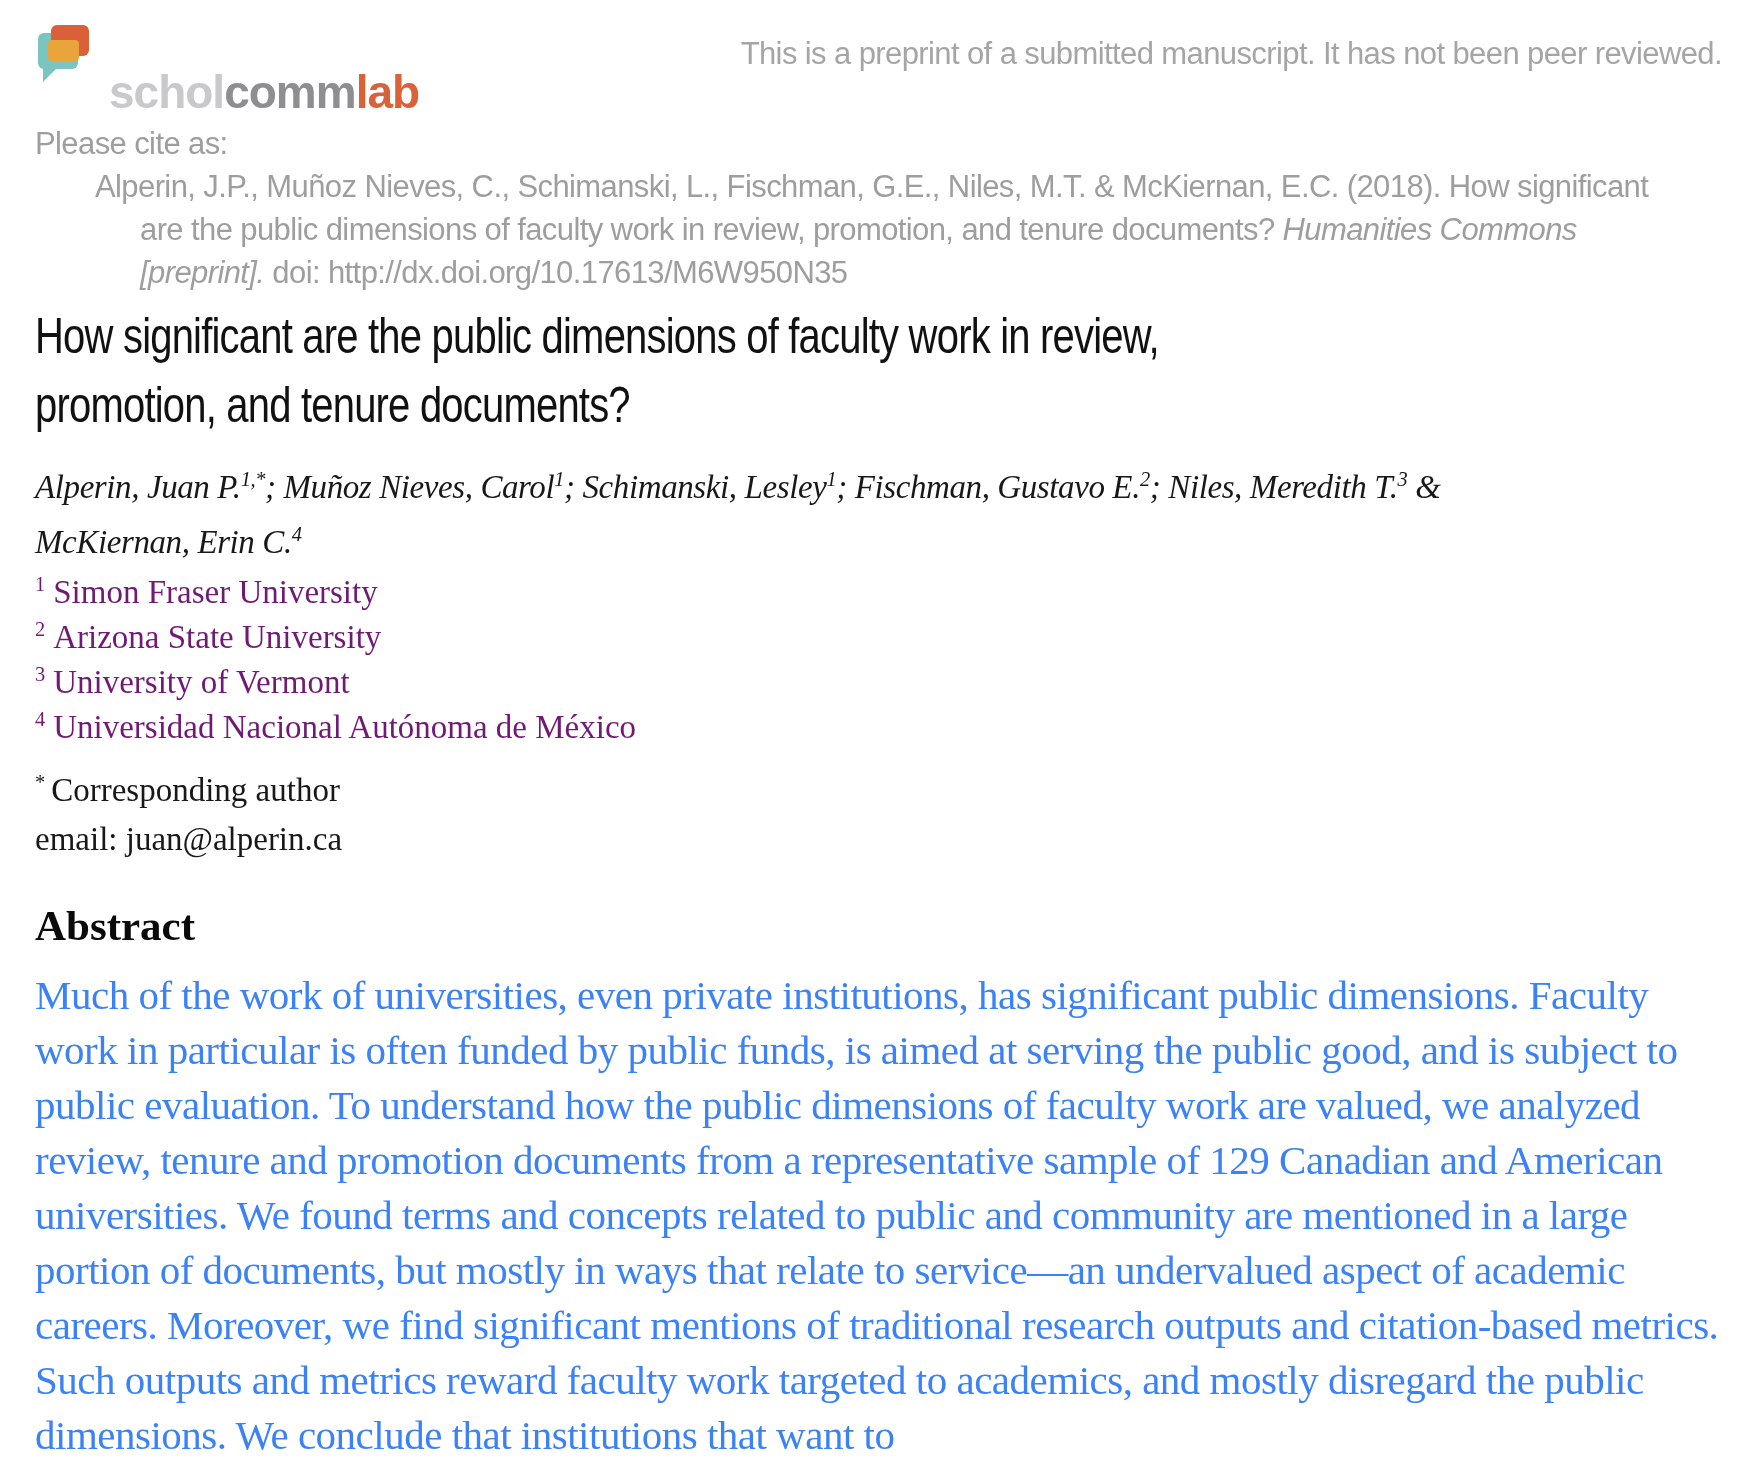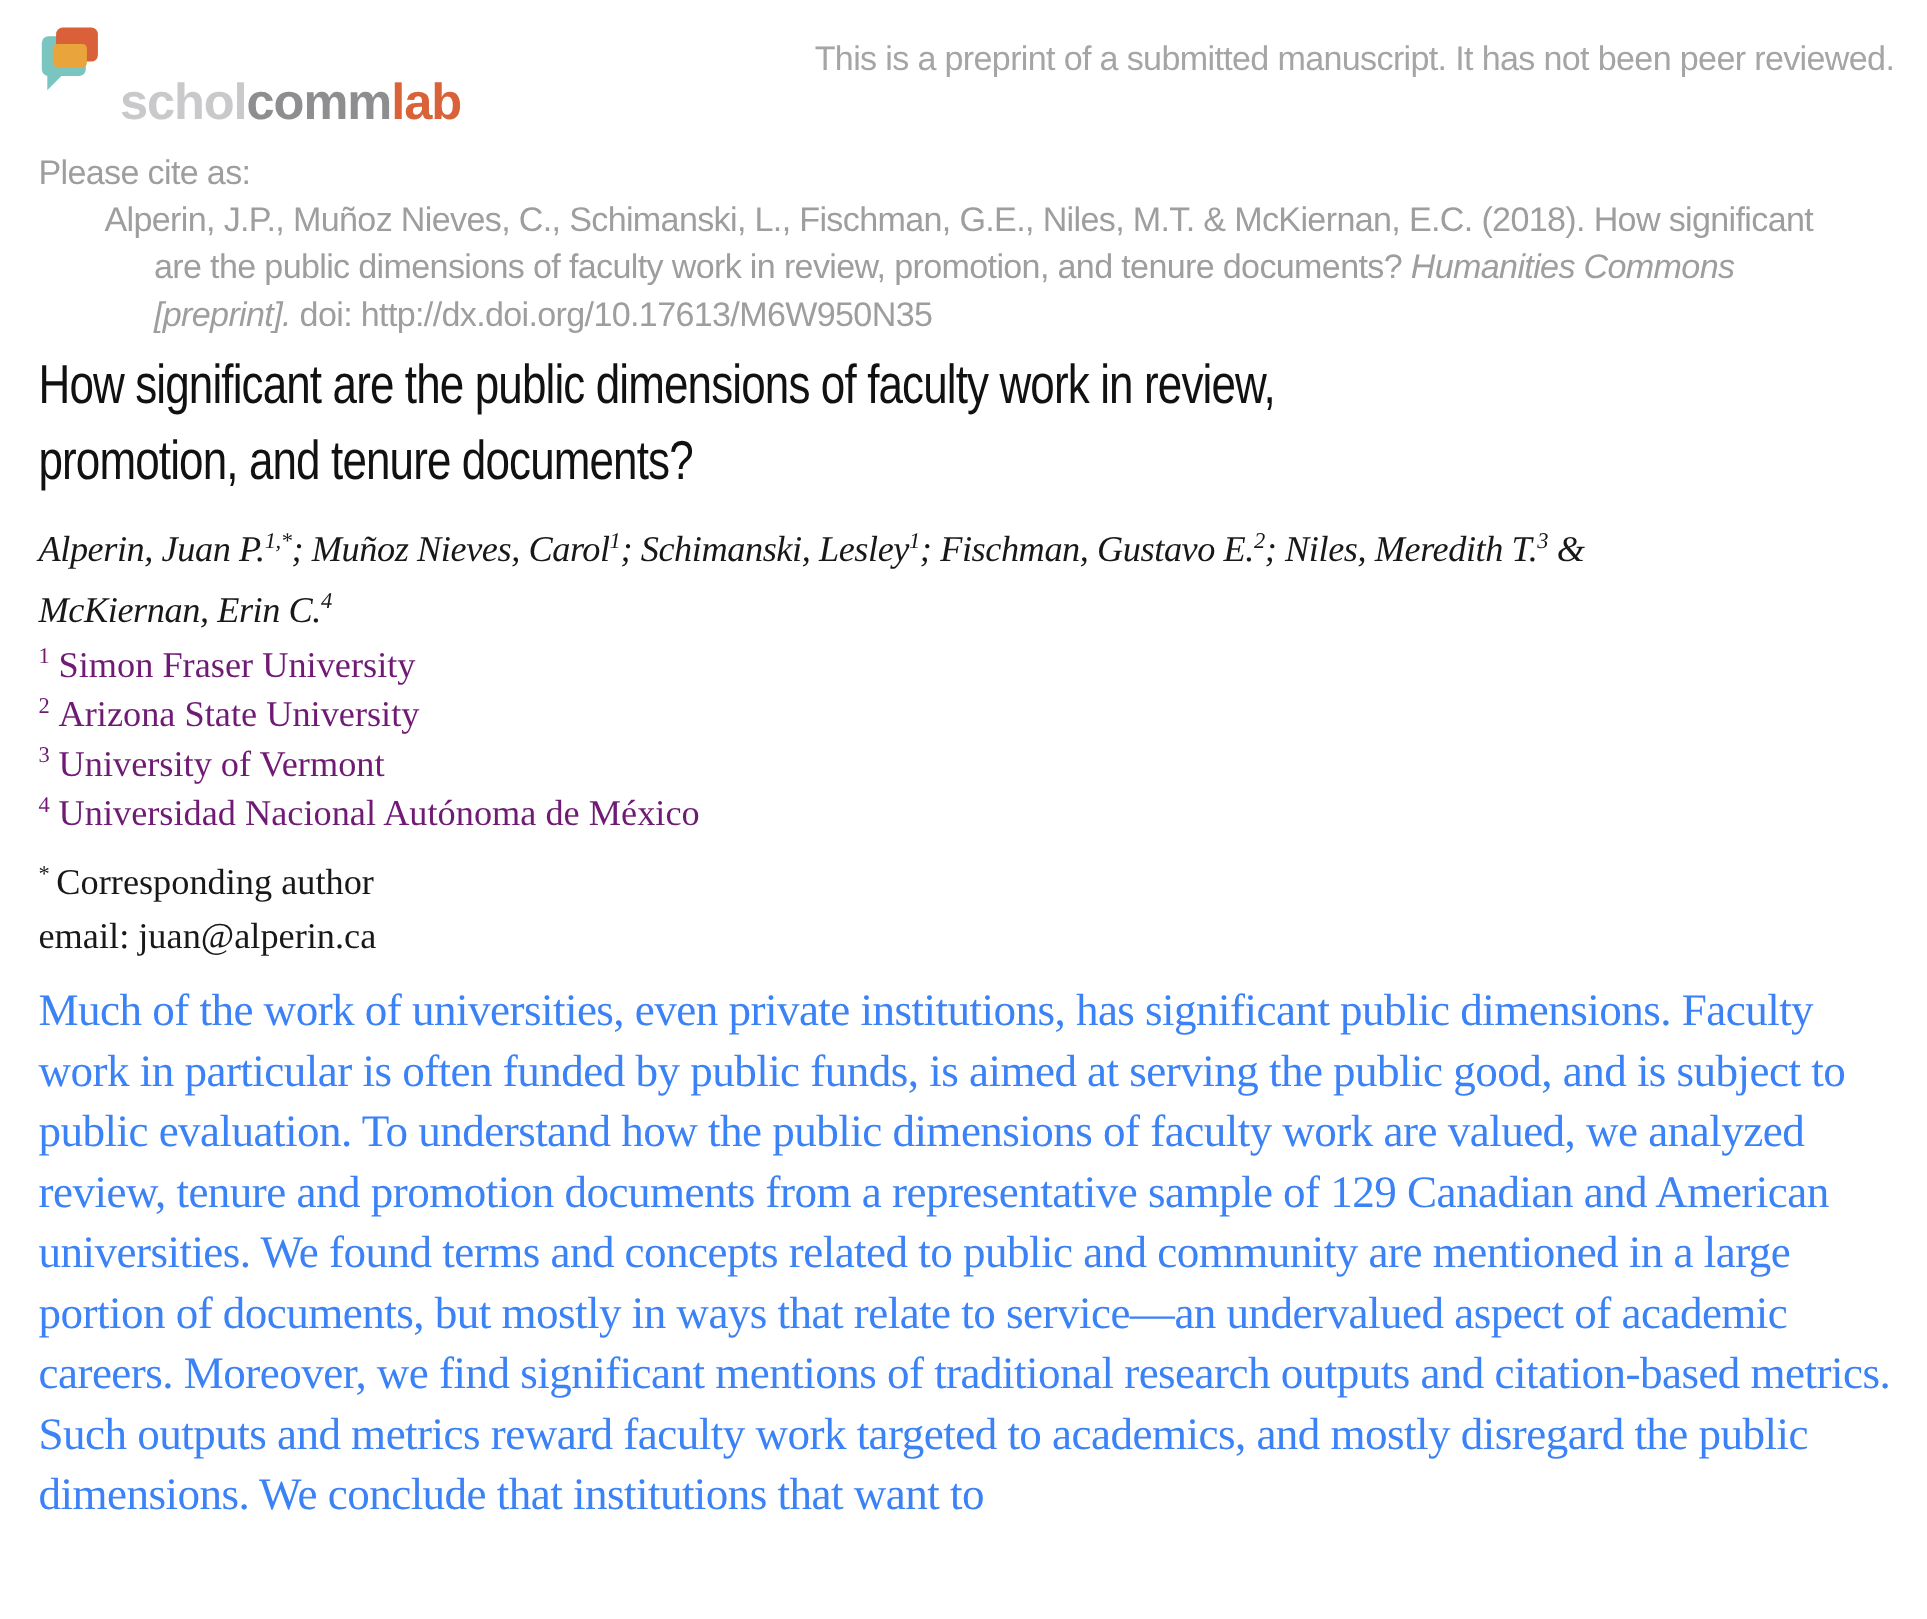--- a/index.html
+++ b/index.html
@@ -14,21 +14,21 @@
   .logo-text { font-family:"Liberation Sans", sans-serif; font-weight:bold;
                font-size:46px; letter-spacing:-1px; line-height:58px;margin-top:39px; }
   .lg-schol { color:#C9C9CB; }
   .lg-comm  { color:#8E8E90; }
   .lg-lab   { color:#D96239; }
   .notice { font-family:"Liberation Sans", sans-serif; font-size:31px;
             color:#A5A5A5; letter-spacing:-0.6px; margin-top:12px; }
 
   
   .cite { font-family:"Liberation Sans", sans-serif; font-size:31px; color:#9E9E9E;
-          letter-spacing:-0.6px; line-height:43px; margin-top:14px; }
+          letter-spacing:-0.6px; line-height:43px; margin-top:1px; }
   .cite-text { padding-left:105px; text-indent:-45px; max-width:1630px; }
   .cite-text em { font-style:italic; }
 
   
   .title { margin-top:8px; font-family:"Liberation Sans", sans-serif; font-weight:normal;
            font-size:50px; color:#111; line-height:69px; letter-spacing:-1px;
            transform:scaleX(0.80); transform-origin:left top; width:125%; white-space:nowrap; }
 
   
   .authors { margin-top:20px; font-style:italic; font-size:33px; line-height:55px;
@@ -87,15 +87,16 @@
     <div class="affil"><sup>2</sup><span>Arizona State University</span></div>
     <div class="affil"><sup>3</sup><span>University of Vermont</span></div>
     <div class="affil"><sup>4</sup><span>Universidad Nacional Autónoma de México</span></div>
   </div>
 
   <div class="corr">
     <div><sup>*</sup><span>Corresponding author</span></div>
     <div>email: juan@alperin.ca</div>
   </div>
 
+  <h2 class="abs-h">Abstract</h2>
   <p class="abs-body">Much of the work of universities, even private institutions, has significant public dimensions. Faculty work in particular is often funded by public funds, is aimed at serving the public good, and is subject to public evaluation. To understand how the public dimensions of faculty work are valued, we analyzed review, tenure and promotion documents from a representative sample of 129 Canadian and American universities. We found terms and concepts related to public and community are mentioned in a large portion of documents, but mostly in ways that relate to service—an undervalued aspect of academic careers. Moreover, we find significant mentions of traditional research outputs and citation-based metrics. Such outputs and metrics reward faculty work targeted to academics, and mostly disregard the public dimensions. We conclude that institutions that want to</p>
 
 </div>
 
 </body></html>

